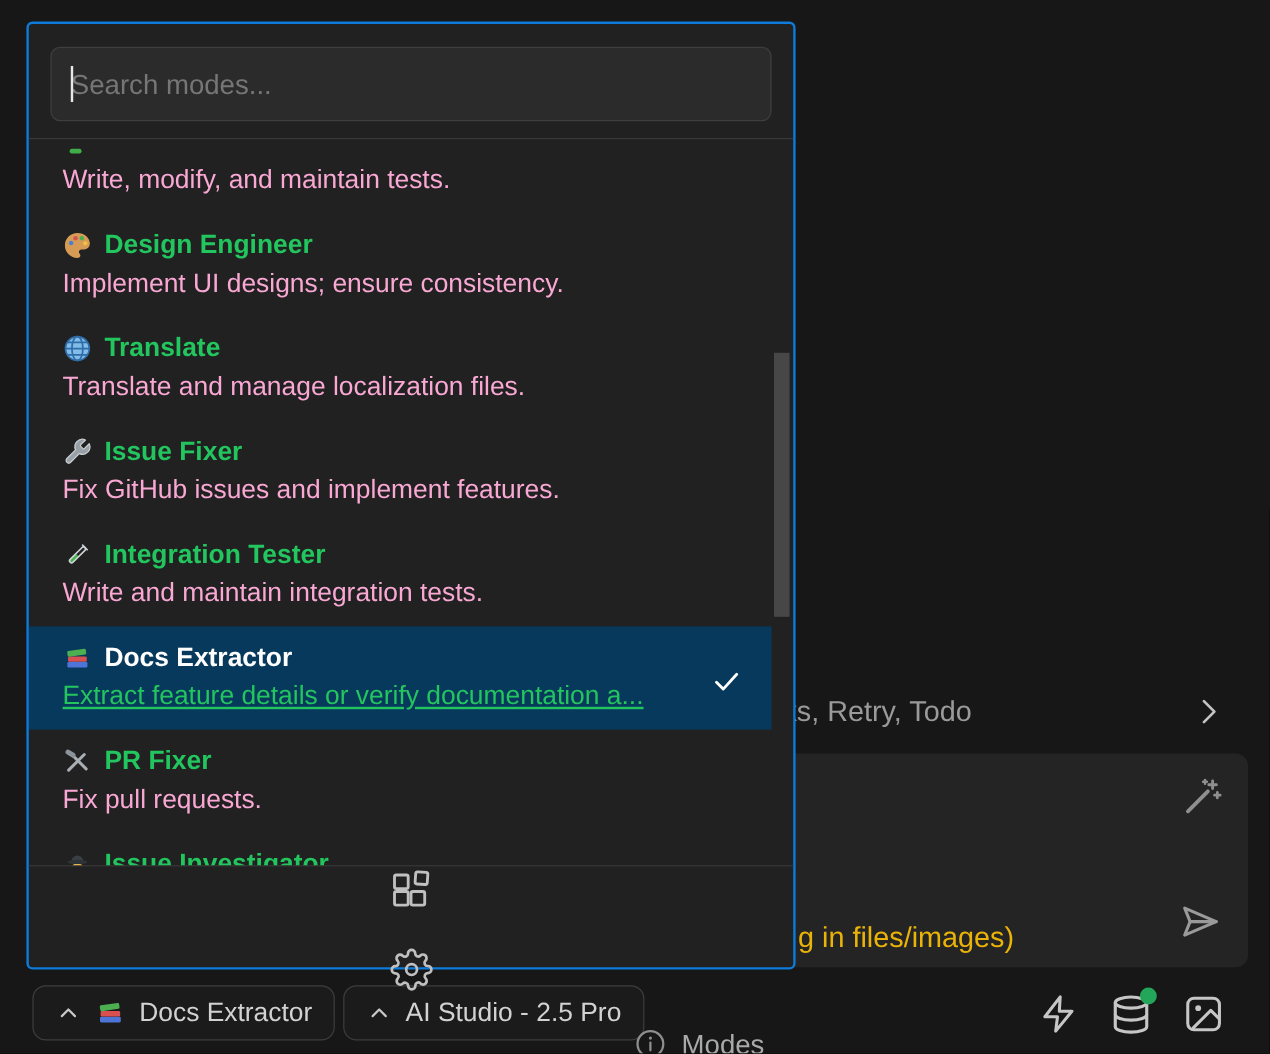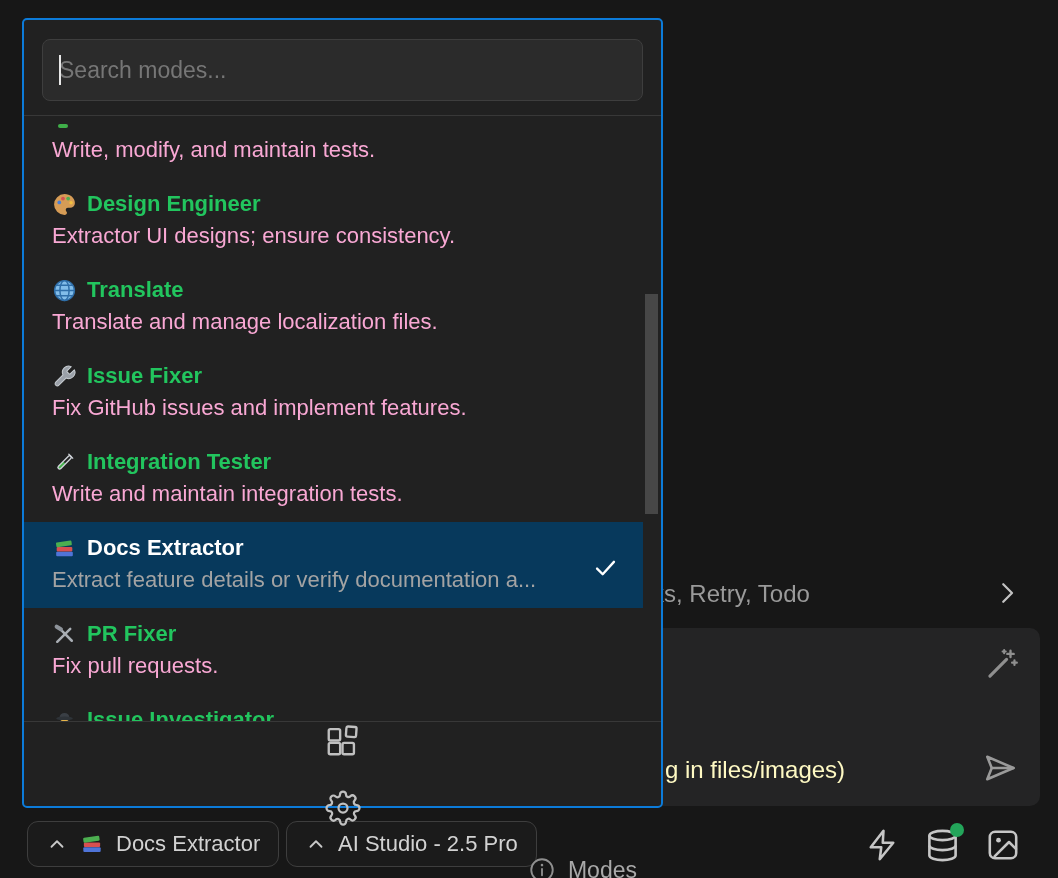--- a/index.html
+++ b/index.html
@@ -13,21 +13,21 @@
 
   
   .history-row { position:absolute; left:640px; top:576px; width:400px; height:36px;
     display:flex; align-items:center; color:#9a9a9a; font-size:24px; }
   .history-row .frag { white-space:nowrap; overflow:hidden; }
   .history-row .chev { position:absolute; right:18px; top:2px; color:#c2c2c2; }
 
   .chat-panel { position:absolute; left:642px; top:628px; width:398px; height:178px;
     background:#242425; border-radius:10px; }
   .wand-btn { position:absolute; right:20px; top:18px; color:#8f8f8f; }
-  .chat-ph { position:absolute; left:23px; top:128px; font-size:24px; color:#fef9c3; white-space:nowrap; }
+  .chat-ph { position:absolute; left:23px; top:140px; font-size:24px; color:#eab308; white-space:nowrap; }
   .send-btn { position:absolute; right:22px; top:122px; color:#9a9a9a; }
 
   
   .pill { position:absolute; top:821px; height:46px; background:#1b1b1b;
     border:1px solid #3e3e3e; border-radius:11px; display:flex; align-items:center;
     gap:11px; padding:0 18px; color:#d2d2d2; font-size:22px; white-space:nowrap; }
   .pill .chev-up { color:#c8c8c8; }
   .pill-mode { left:27px; }
   .pill-model { left:286px; }
   .bar-icon { position:absolute; top:827px; color:#c6c6c6; }
@@ -52,21 +52,21 @@
   .list { position:relative; height:605px; overflow:hidden; }
   .item { padding:12px 28px 14px 28px; margin-right:18px; cursor:pointer; }
   .item .t { display:flex; align-items:center; gap:10px; font-size:22px; font-weight:bold;
     color:#22c55e; line-height:28px; }
   .item .d { font-size:22px; color:#f9a8d4; line-height:28px; margin-top:4px;
     white-space:nowrap; overflow:hidden; }
   .item.partial-top { padding-top:8px; padding-bottom:14px; }
   .sliver { width:10px; height:4px; border-radius:2px; background:#3fae49; margin:0 0 8px 6px; }
   .item.selected { background:#07395c; position:relative; }
   .item.selected .t { color:#ffffff; }
-  .item.selected .d { color:#a3a3a3; }
+  .item.selected .d { color:#22c55e;text-decoration:underline; }
   .check { position:absolute; right:24px; top:32px; color:#ffffff; }
   .thumb { position:absolute; right:3px; top:178px; width:13px; height:220px; background:#474747; }
 
   .popup-toolbar { height:84px; display:flex; align-items:center; padding:0 24px; gap:30px;
     color:#c0c0c0;flex-direction:column; }
   .tb-right { margin-left:auto; display:flex; align-items:center; gap:12px;
     color:#a9a9a9; font-size:23px; }
   .tb-right .info { color:#8f8f8f; }
   .emoji { flex:0 0 auto; }
 </style>
@@ -171,21 +171,21 @@
             <svg width="25" height="25" viewBox="0 0 24 24">
               <path d="M12 2a10 10 0 1 0 0 20c1.5 0 2.4-.9 2.4-2 0-.6-.3-1-.6-1.4-.3-.4-.6-.8-.6-1.4 0-1.1.9-2 2-2h2.1A4.7 4.7 0 0 0 22 10.5C22 5.8 17.5 2 12 2z" fill="#d69c56"></path>
               <circle cx="7" cy="10" r="1.8" fill="#4a7fd6"></circle>
               <circle cx="10.5" cy="6.3" r="1.8" fill="#d65252"></circle>
               <circle cx="15.5" cy="6.3" r="1.8" fill="#4caf50"></circle>
               <circle cx="18.3" cy="10.3" r="1.7" fill="#f0c040"></circle>
             </svg>
           </span>
           <span>Design Engineer</span>
         </div>
-        <div class="d">Extractor UI designs; ensure consistency.</div>
+        <div class="d">Implement UI designs; ensure consistency.</div>
       </div>
 
       <div class="item">
         <div class="t">
           <span class="emoji">
             <svg width="25" height="25" viewBox="0 0 24 24" fill="none" stroke="#2f6ea8" stroke-width="1.4">
               <circle cx="12" cy="12" r="9.5" fill="#82bde9"></circle>
               <ellipse cx="12" cy="12" rx="4.4" ry="9.5"></ellipse>
               <path d="M2.5 12h19 M4 7h16 M4 17h16"></path>
             </svg>

